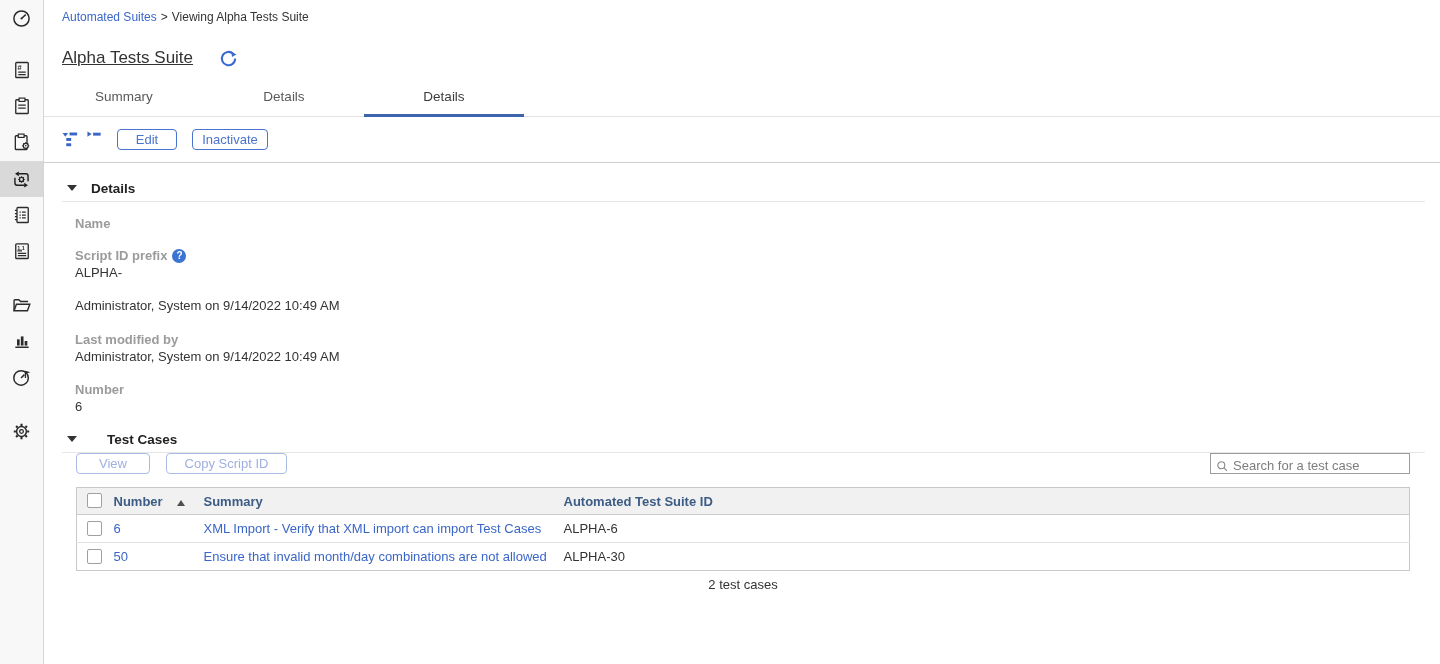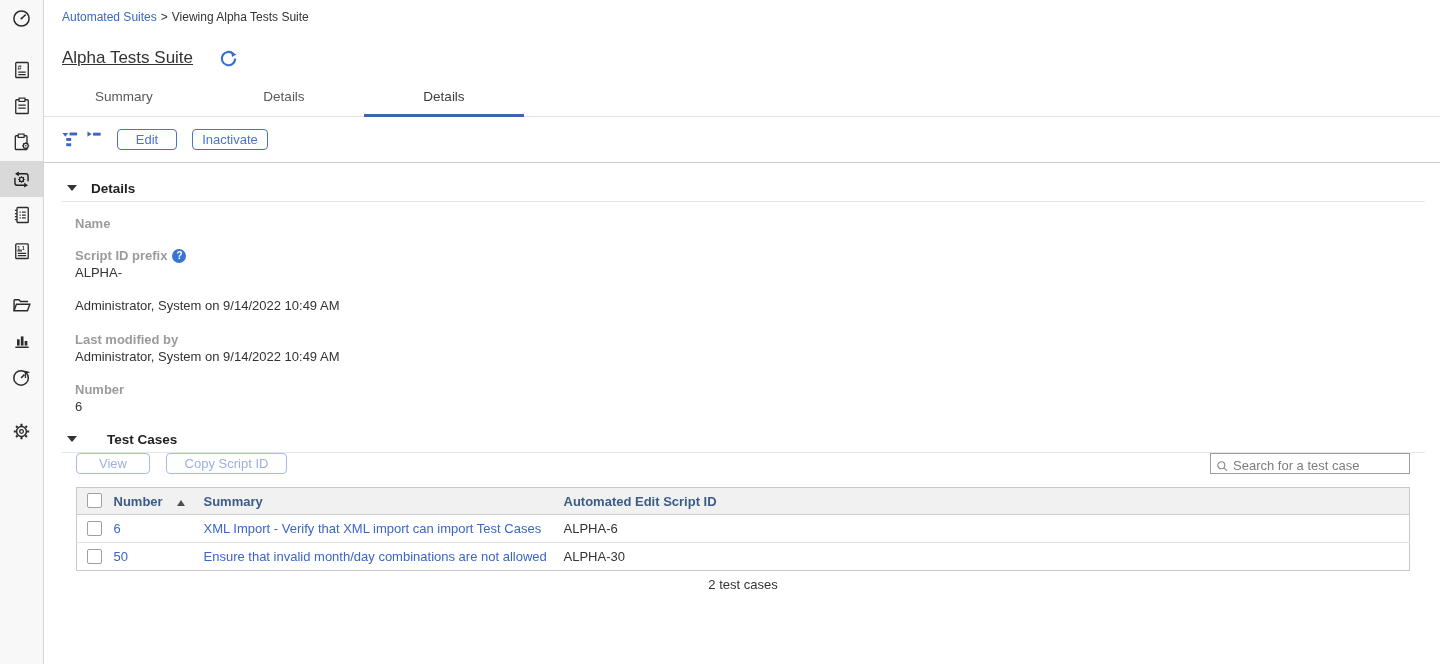--- a/index.html
+++ b/index.html
@@ -309,21 +309,21 @@
               <col class="c-check">
               <col class="c-num">
               <col class="c-sum">
               <col>
             </colgroup>
           <thead>
             <tr>
               <th><span class="row-check"></span></th>
               <th class="th-num"><span>Number</span><span class="sort-asc"></span></th>
               <th>Summary</th>
-              <th>Automated Edit Script ID</th>
+              <th>Automated Test Suite ID</th>
             </tr>
           </thead>
           <tbody>
             <tr>
               <td><span class="row-check"></span></td>
               <td class="td-num"><a class="cell-link">6</a></td>
               <td><a class="cell-link">XML Import - Verify that XML import can import Test Cases</a></td>
               <td>ALPHA-6</td>
             </tr>
             <tr>

